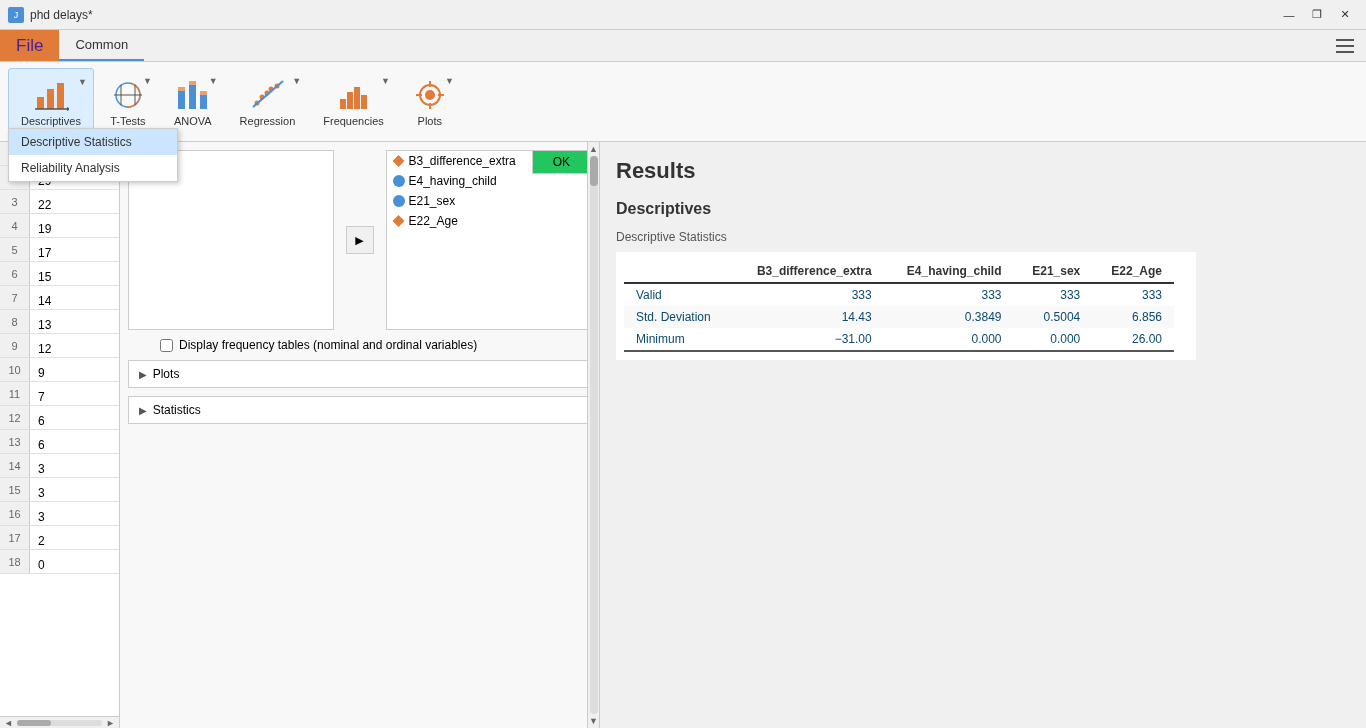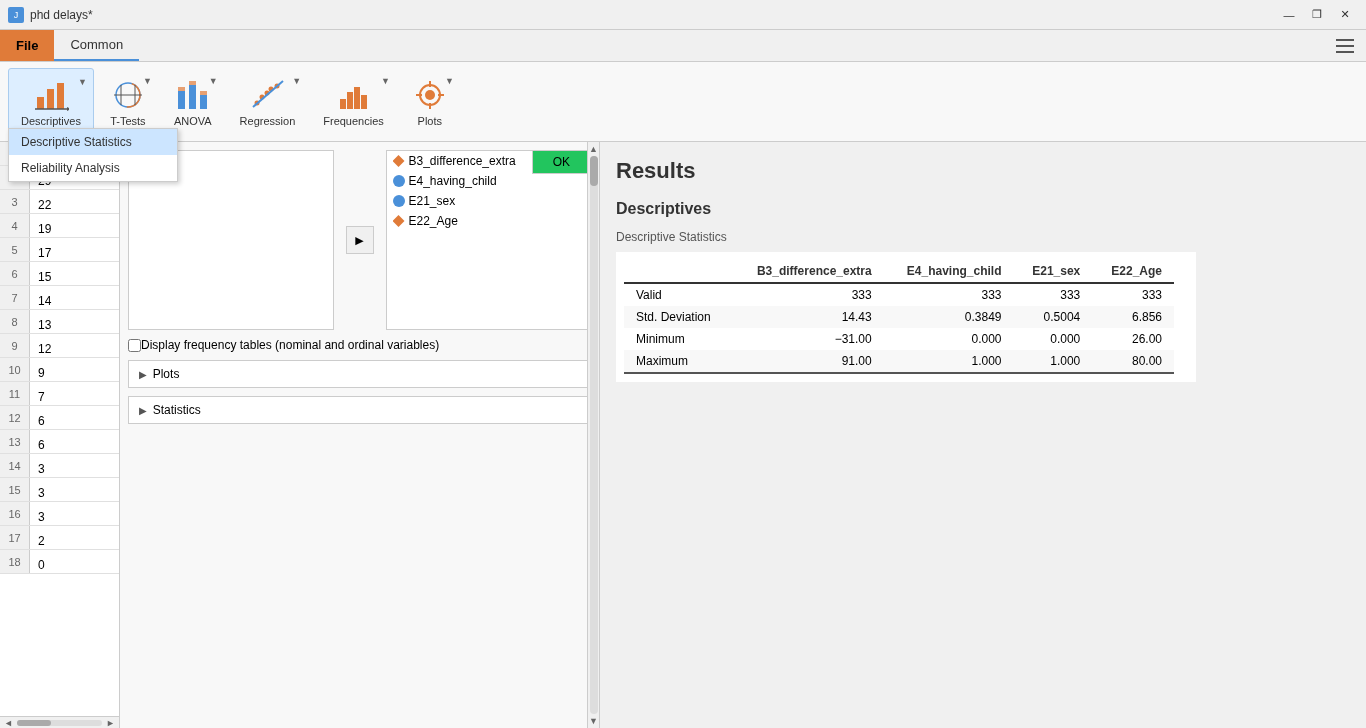--- a/index.html
+++ b/index.html
@@ -24,26 +24,26 @@
     
     .menubar {
       height: 32px;
       background: #f0f0f0;
       display: flex;
       align-items: stretch;
       border-bottom: 1px solid #ccc;
     }
     .menu-file {
       background: #e07b39;
-      color: #000000;
+      color: #4c1d95;
       padding: 0 16px;
       display: flex;
       align-items: center;
-      font-size: 13px;
-      font-weight: 700;
+      font-size: 17px;
+      font-weight: 400;
       cursor: pointer;
     }
     .menu-common {
       padding: 0 16px;
       display: flex;
       align-items: center;
       font-size: 13px;
       cursor: pointer;
       color: #333;
       border-bottom: 2px solid transparent;
@@ -236,21 +236,23 @@
     .selected-vars-box {
       flex: 1;
       background: white;
       border: 1px solid #ccc;
       overflow-y: auto;
     }
 
     .checkbox-row {
       display: flex;
       align-items: center;
-      font-size: 12px;
+      gap: 6px;
+      font-size: 12px;
+      margin-left: 32px;
     }
     .checkbox-row input[type=checkbox] { cursor: pointer; }
 
     .collapsible-section {
       background: white;
       border: 1px solid #ccc;
     }
     .collapsible-header {
       display: flex;
       align-items: center;
@@ -308,21 +310,21 @@
       font-size: 12px;
       font-weight: 600;
       color: #333;
       border-bottom: 2px solid #333;
     }
     .stats-table th:first-child { text-align: left; }
     .stats-table td {
       padding: 4px 12px;
       text-align: right;
       font-size: 12px;
-      color: #000000;
+      color: #0c4a6e;
     }
     .stats-table td:first-child { text-align: left; }
     .stats-table tr:nth-child(even) { background: #f8f8f8; }
     .stats-table tbody tr:first-child td { border-top: 2px solid #555; }
     .stats-table tbody tr:last-child td { border-bottom: 2px solid #555; }
 
     
     .table-container {
       background: white;
       padding: 8px;
@@ -630,25 +632,18 @@
             <td>0.5004</td>
             <td>6.856</td>
           </tr>
           <tr>
             <td>Minimum</td>
             <td>−31.00</td>
             <td>0.000</td>
             <td>0.000</td>
             <td>26.00</td>
           </tr>
-          <tr>
-            <td>Maximum</td>
-            <td>91.00</td>
-            <td>1.000</td>
-            <td>1.000</td>
-            <td>80.00</td>
-          </tr>
         </tbody>
       </table>
     </div>
   </div>
 
 </div>
 
 </body></html>

